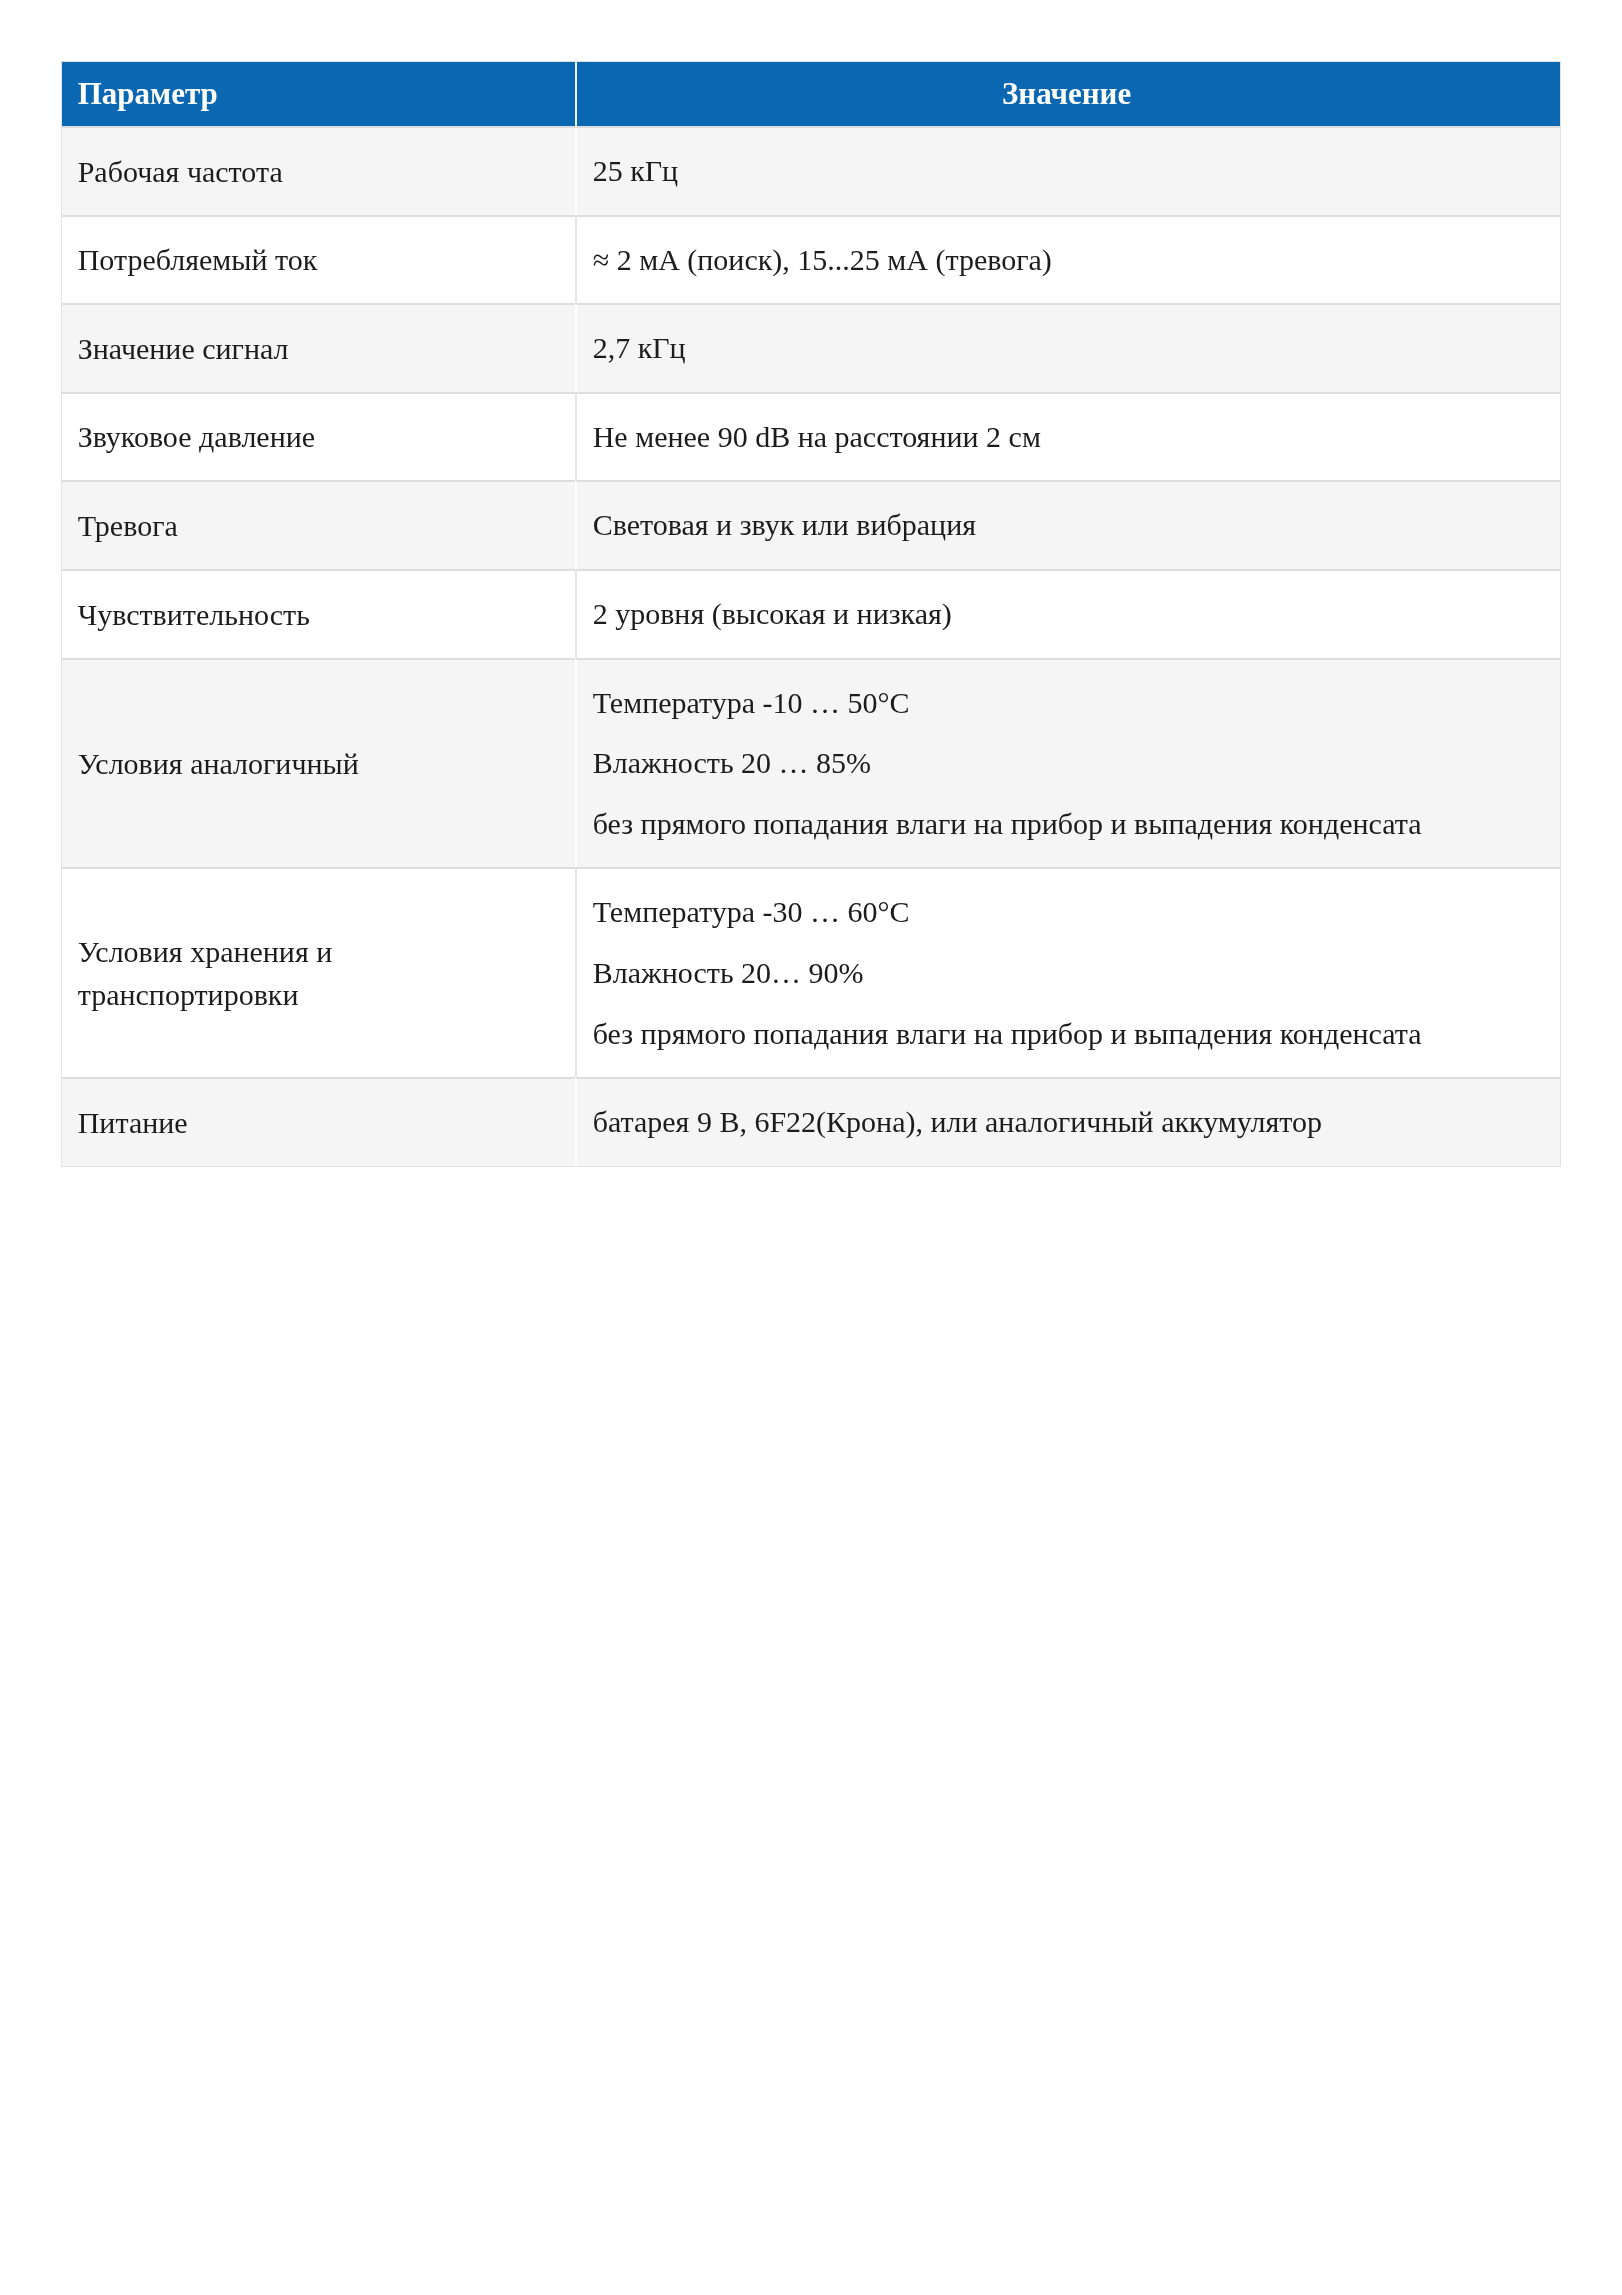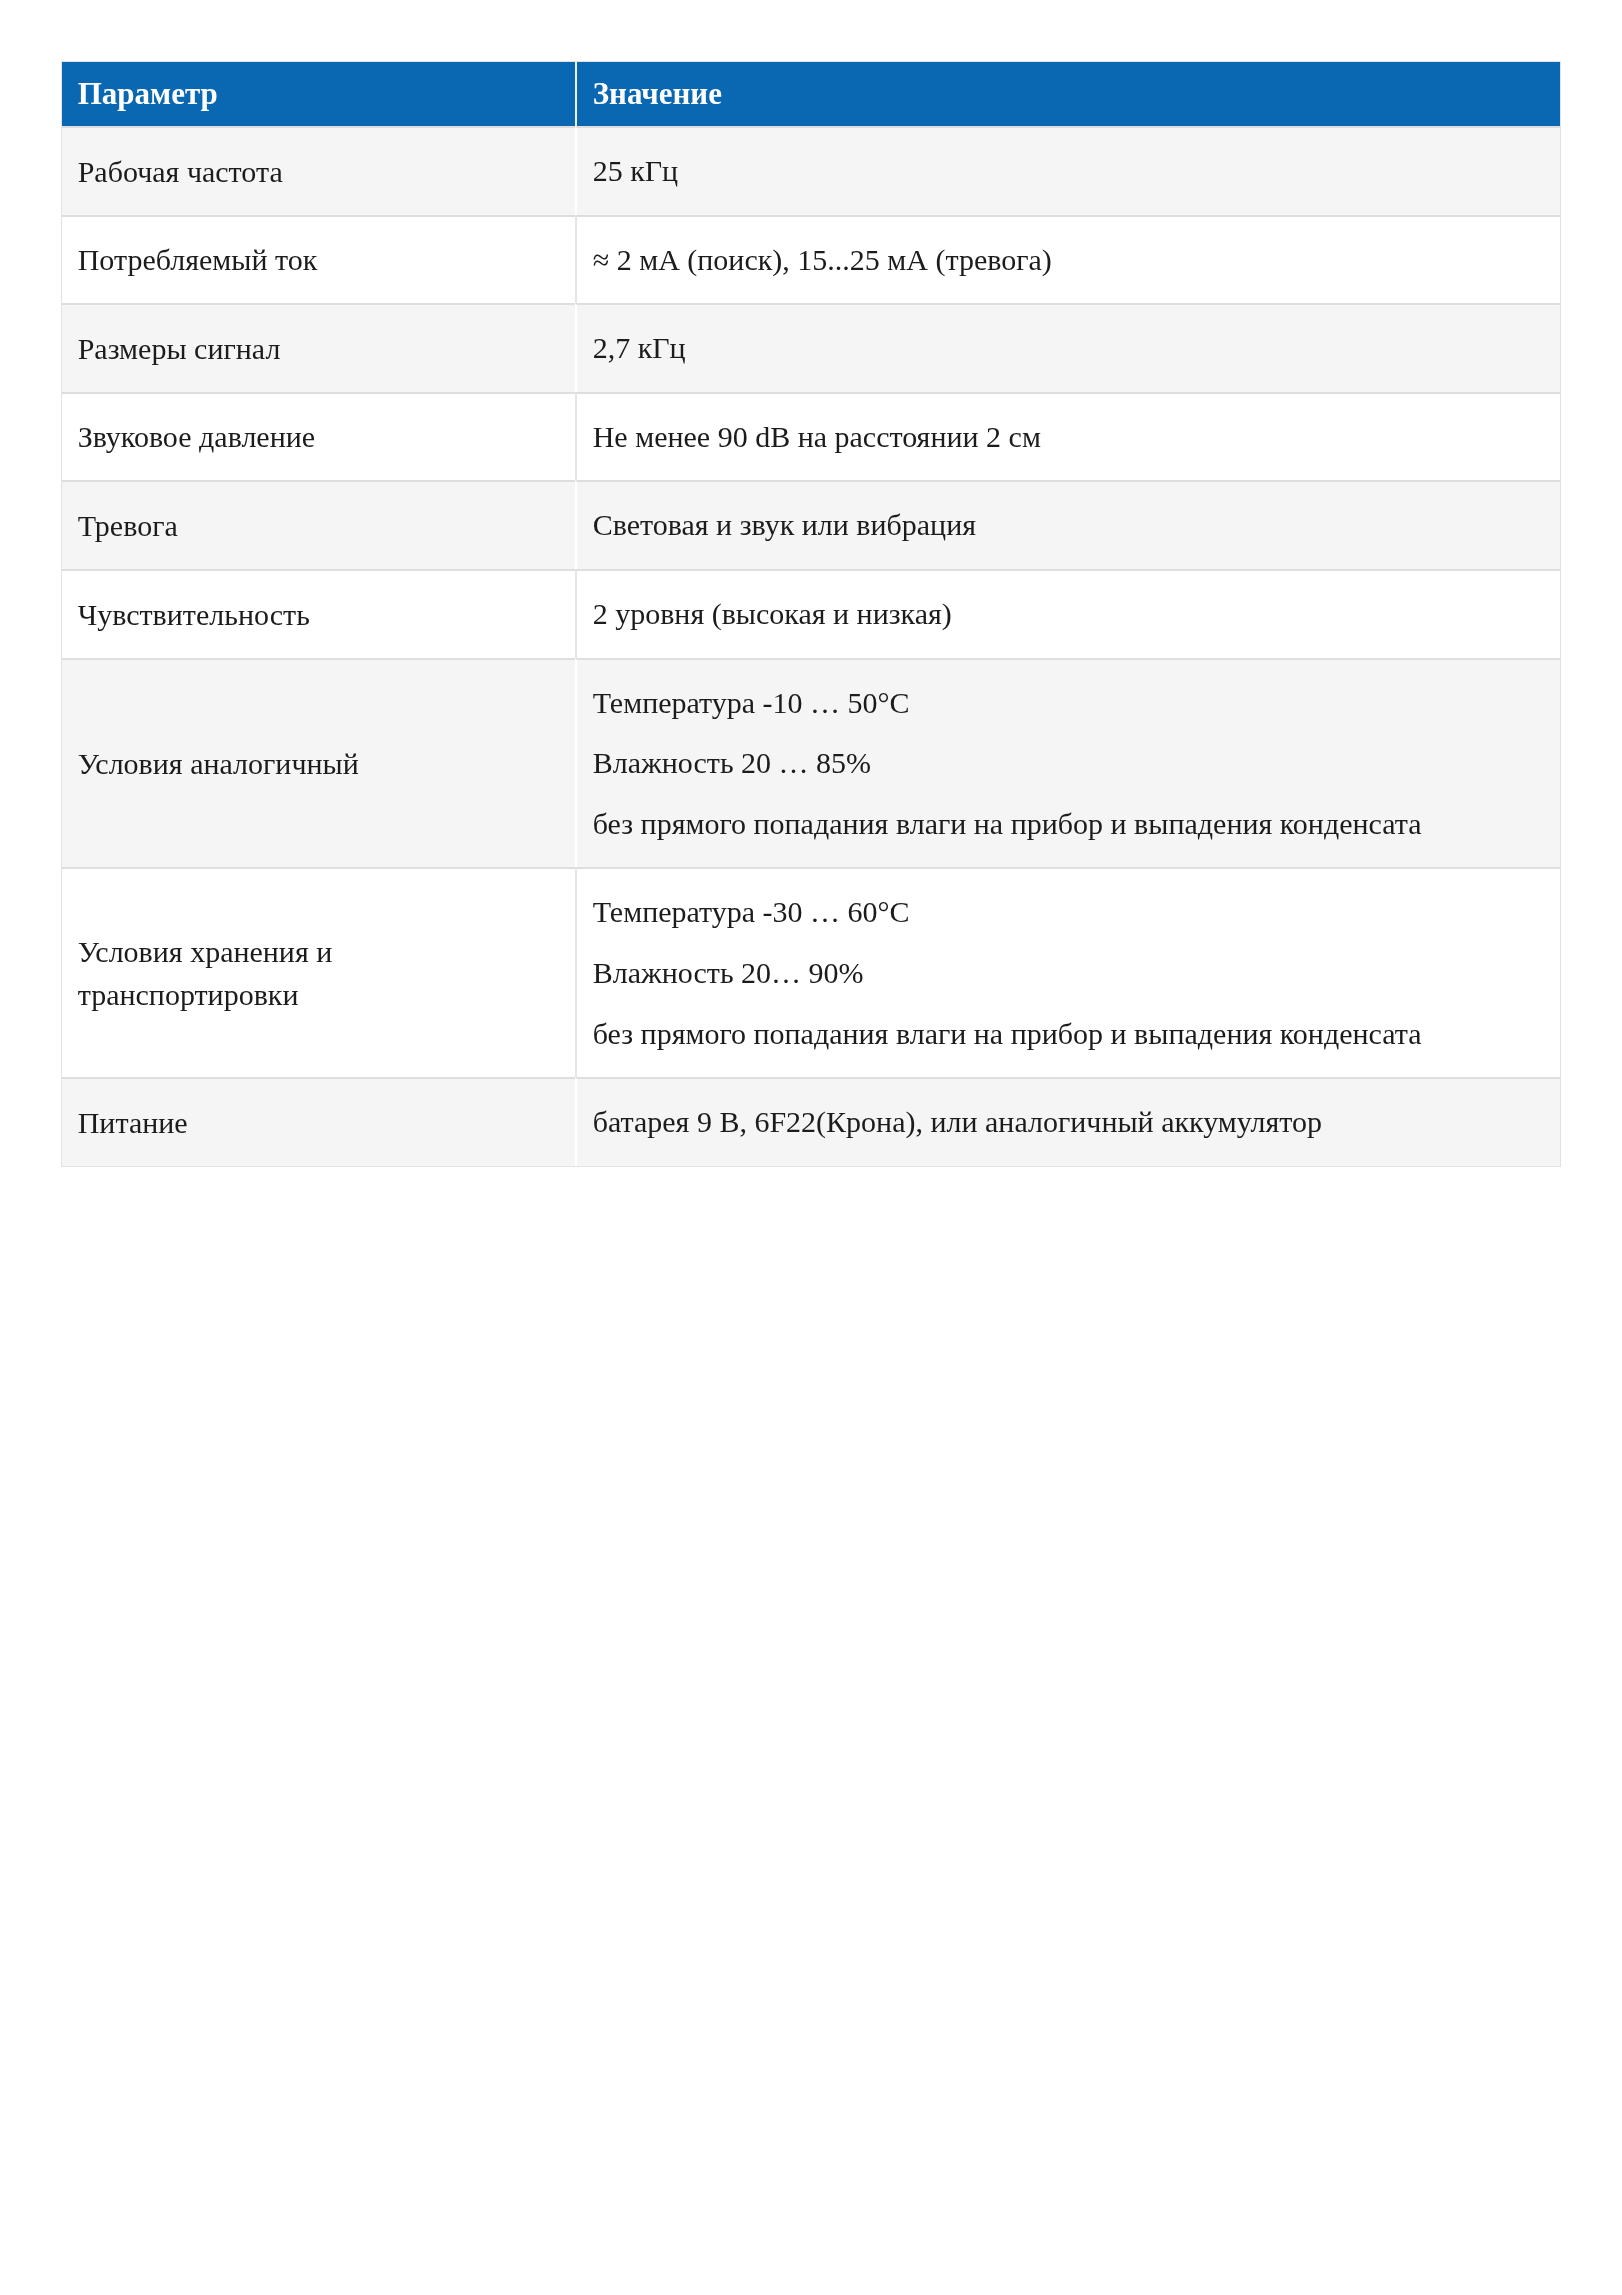--- a/index.html
+++ b/index.html
@@ -38,21 +38,21 @@
   thead tr { height: 64px; }
   th {
     background: #0a67b1;
     color: #ffffff;
     font-weight: bold;
     font-size: 31px;
     text-align: left;
     vertical-align: middle;
     padding: 0 19.6px 0 15.7px;
   }
-  th + th { border-left: 2.6px solid #eef1f4; }
+  th + th { border-left: 2.6px solid #eef1f4; text-align: center; }
 
   tbody tr { height: 87px; }
   tbody tr.tall { height: 194px; }
 
   td {
     font-size: 30px;
     color: #1c1c1c;
     vertical-align: middle;
     text-align: left;
     padding: 13px 19.6px 13px 15.7px;
@@ -88,21 +88,21 @@
     <tbody>
       <tr>
         <td class="param-cell">Рабочая частота</td>
         <td class="value-cell">25 кГц</td>
       </tr>
       <tr>
         <td class="param-cell">Потребляемый ток</td>
         <td class="value-cell">≈ 2 мА (поиск), 15...25 мА (тревога)</td>
       </tr>
       <tr>
-        <td class="param-cell">Размеры сигнал</td>
+        <td class="param-cell">Значение сигнал</td>
         <td class="value-cell">2,7 кГц</td>
       </tr>
       <tr>
         <td class="param-cell">Звуковое давление</td>
         <td class="value-cell">Не менее 90 dB на расстоянии 2 см</td>
       </tr>
       <tr>
         <td class="param-cell">Тревога</td>
         <td class="value-cell">Световая и звук или вибрация</td>
       </tr>

